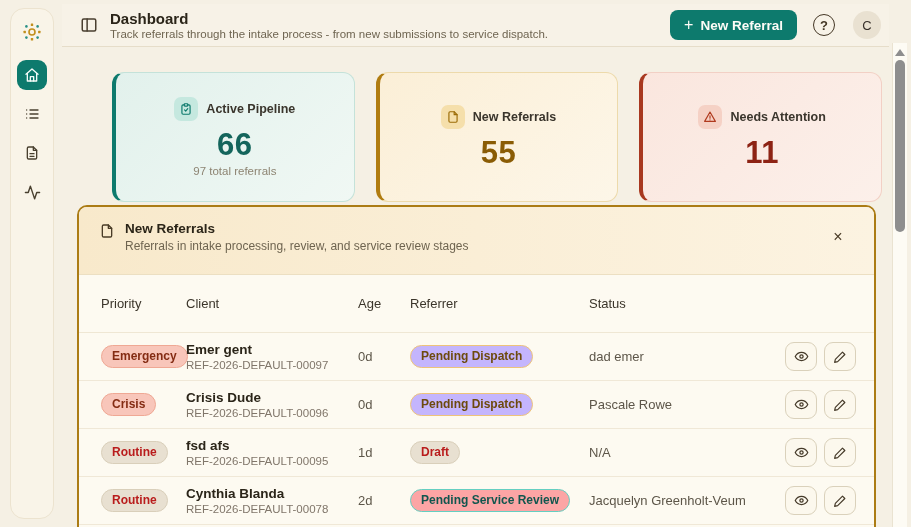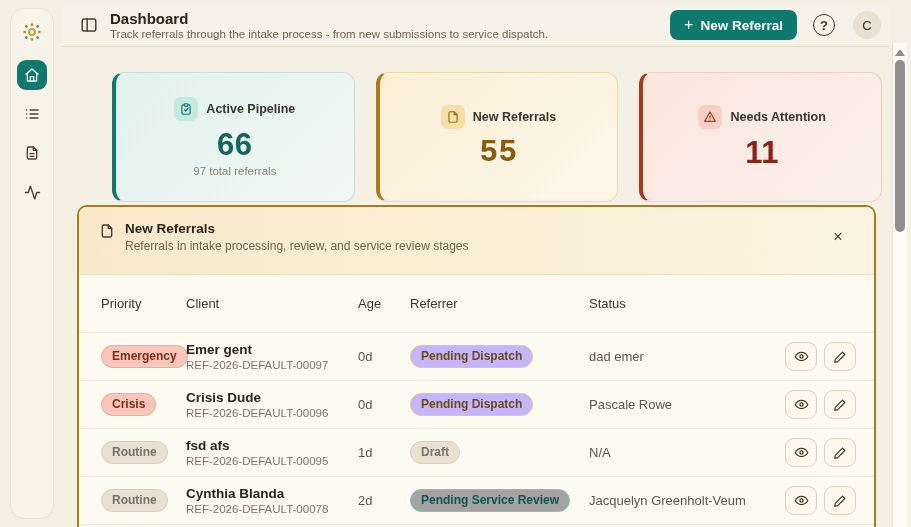--- a/index.html
+++ b/index.html
@@ -72,21 +72,21 @@
   .card.amber { background:linear-gradient(135deg,#fbefd7,#fdf6e8); border-color:#eddaab; border-left-color:#b07c10; }
   .card.red   { background:linear-gradient(135deg,#fae6de,#fcf0ea); border-color:#f2d0c5; border-left-color:#a8381f; }
   .card-top { display:flex; align-items:center; gap:8px; margin-bottom:7px; }
   .chip { width:24px; height:24px; border-radius:7px; display:flex; align-items:center; justify-content:center; }
   .card.teal  .chip { background:#c5e8df; color:#0d7a6d; }
   .card.amber .chip { background:#f5dfab; color:#9c6c07; }
   .card.red   .chip { background:#f5d1c5; color:#b03a1e; }
   .card-label { font-size:12.5px; font-weight:600; color:#3a352c; }
   .card-value { font-size:31px; font-weight:800; letter-spacing:0.5px; line-height:34px; }
   .card.teal  .card-value { color:#14655c; }
-  .card.amber .card-value { color:#8a5c05;font-family:Liberation Mono, monospace; }
+  .card.amber .card-value { color:#8a5c05; }
   .card.red   .card-value { color:#8d2314; }
   .card-sub { font-size:11.5px; color:#8d8472; margin-top:3px; }
   .card-sub:empty { display:none; }
 
   
   .panel {
     margin:3px 6px 0 5px; height:620px;
     border:2px solid #ab7c15; border-radius:10px; background:#fdfaf1;
     overflow:hidden;
   }
@@ -112,23 +112,23 @@
   }
   .thead { height:58px; border-bottom:1px solid #efe7d4; font-size:13px; color:#3b352a; font-weight:500; }
   .trow { height:48px; border-bottom:1px solid #f0e8d7; cursor:pointer; }
 
   .badge {
     display:inline-block; padding:3px 10px 4px; border-radius:999px;
     font-size:12px; font-weight:600; border:1px solid transparent; white-space:nowrap;text-align:right;
   }
   .b-red     { background:#f8c6ba; border-color:#efa democratic894; color:#842c13; }
   .b-red     { background:#f8c6ba; border-color:#efa894; color:#842c13; }
-  .b-neutral { background:#e8e0d1; border-color:#d9cfba; color:#737373; }
+  .b-neutral { background:#e8e0d1; border-color:#d9cfba; color:#b91c1c; }
   .b-amber   { background:#c4b5fd; border-color:#eec37a; color:#6d4a0e; }
-  .b-teal    { background:#a3a3a3; border-color:#64cfc1; color:#11564e; }
+  .b-teal    { background:#fca5a5; border-color:#64cfc1; color:#11564e; }
 
   .client-name { font-size:13.5px; font-weight:700; color:#2b2519; line-height:17px; }
   .client-ref  { font-size:11.5px; color:#80766a; line-height:15px; }
   .age-cell, .referrer-cell { font-size:13px; color:#5d5649; }
 
   .actions-cell { display:flex; gap:7px; justify-content:flex-end; }
   .icon-btn {
     width:32px; height:29px; border-radius:9px; border:1px solid #dad1bb;
     background:#fcf8ed; color:#453a29; display:flex; align-items:center; justify-content:center;
     cursor:pointer;

